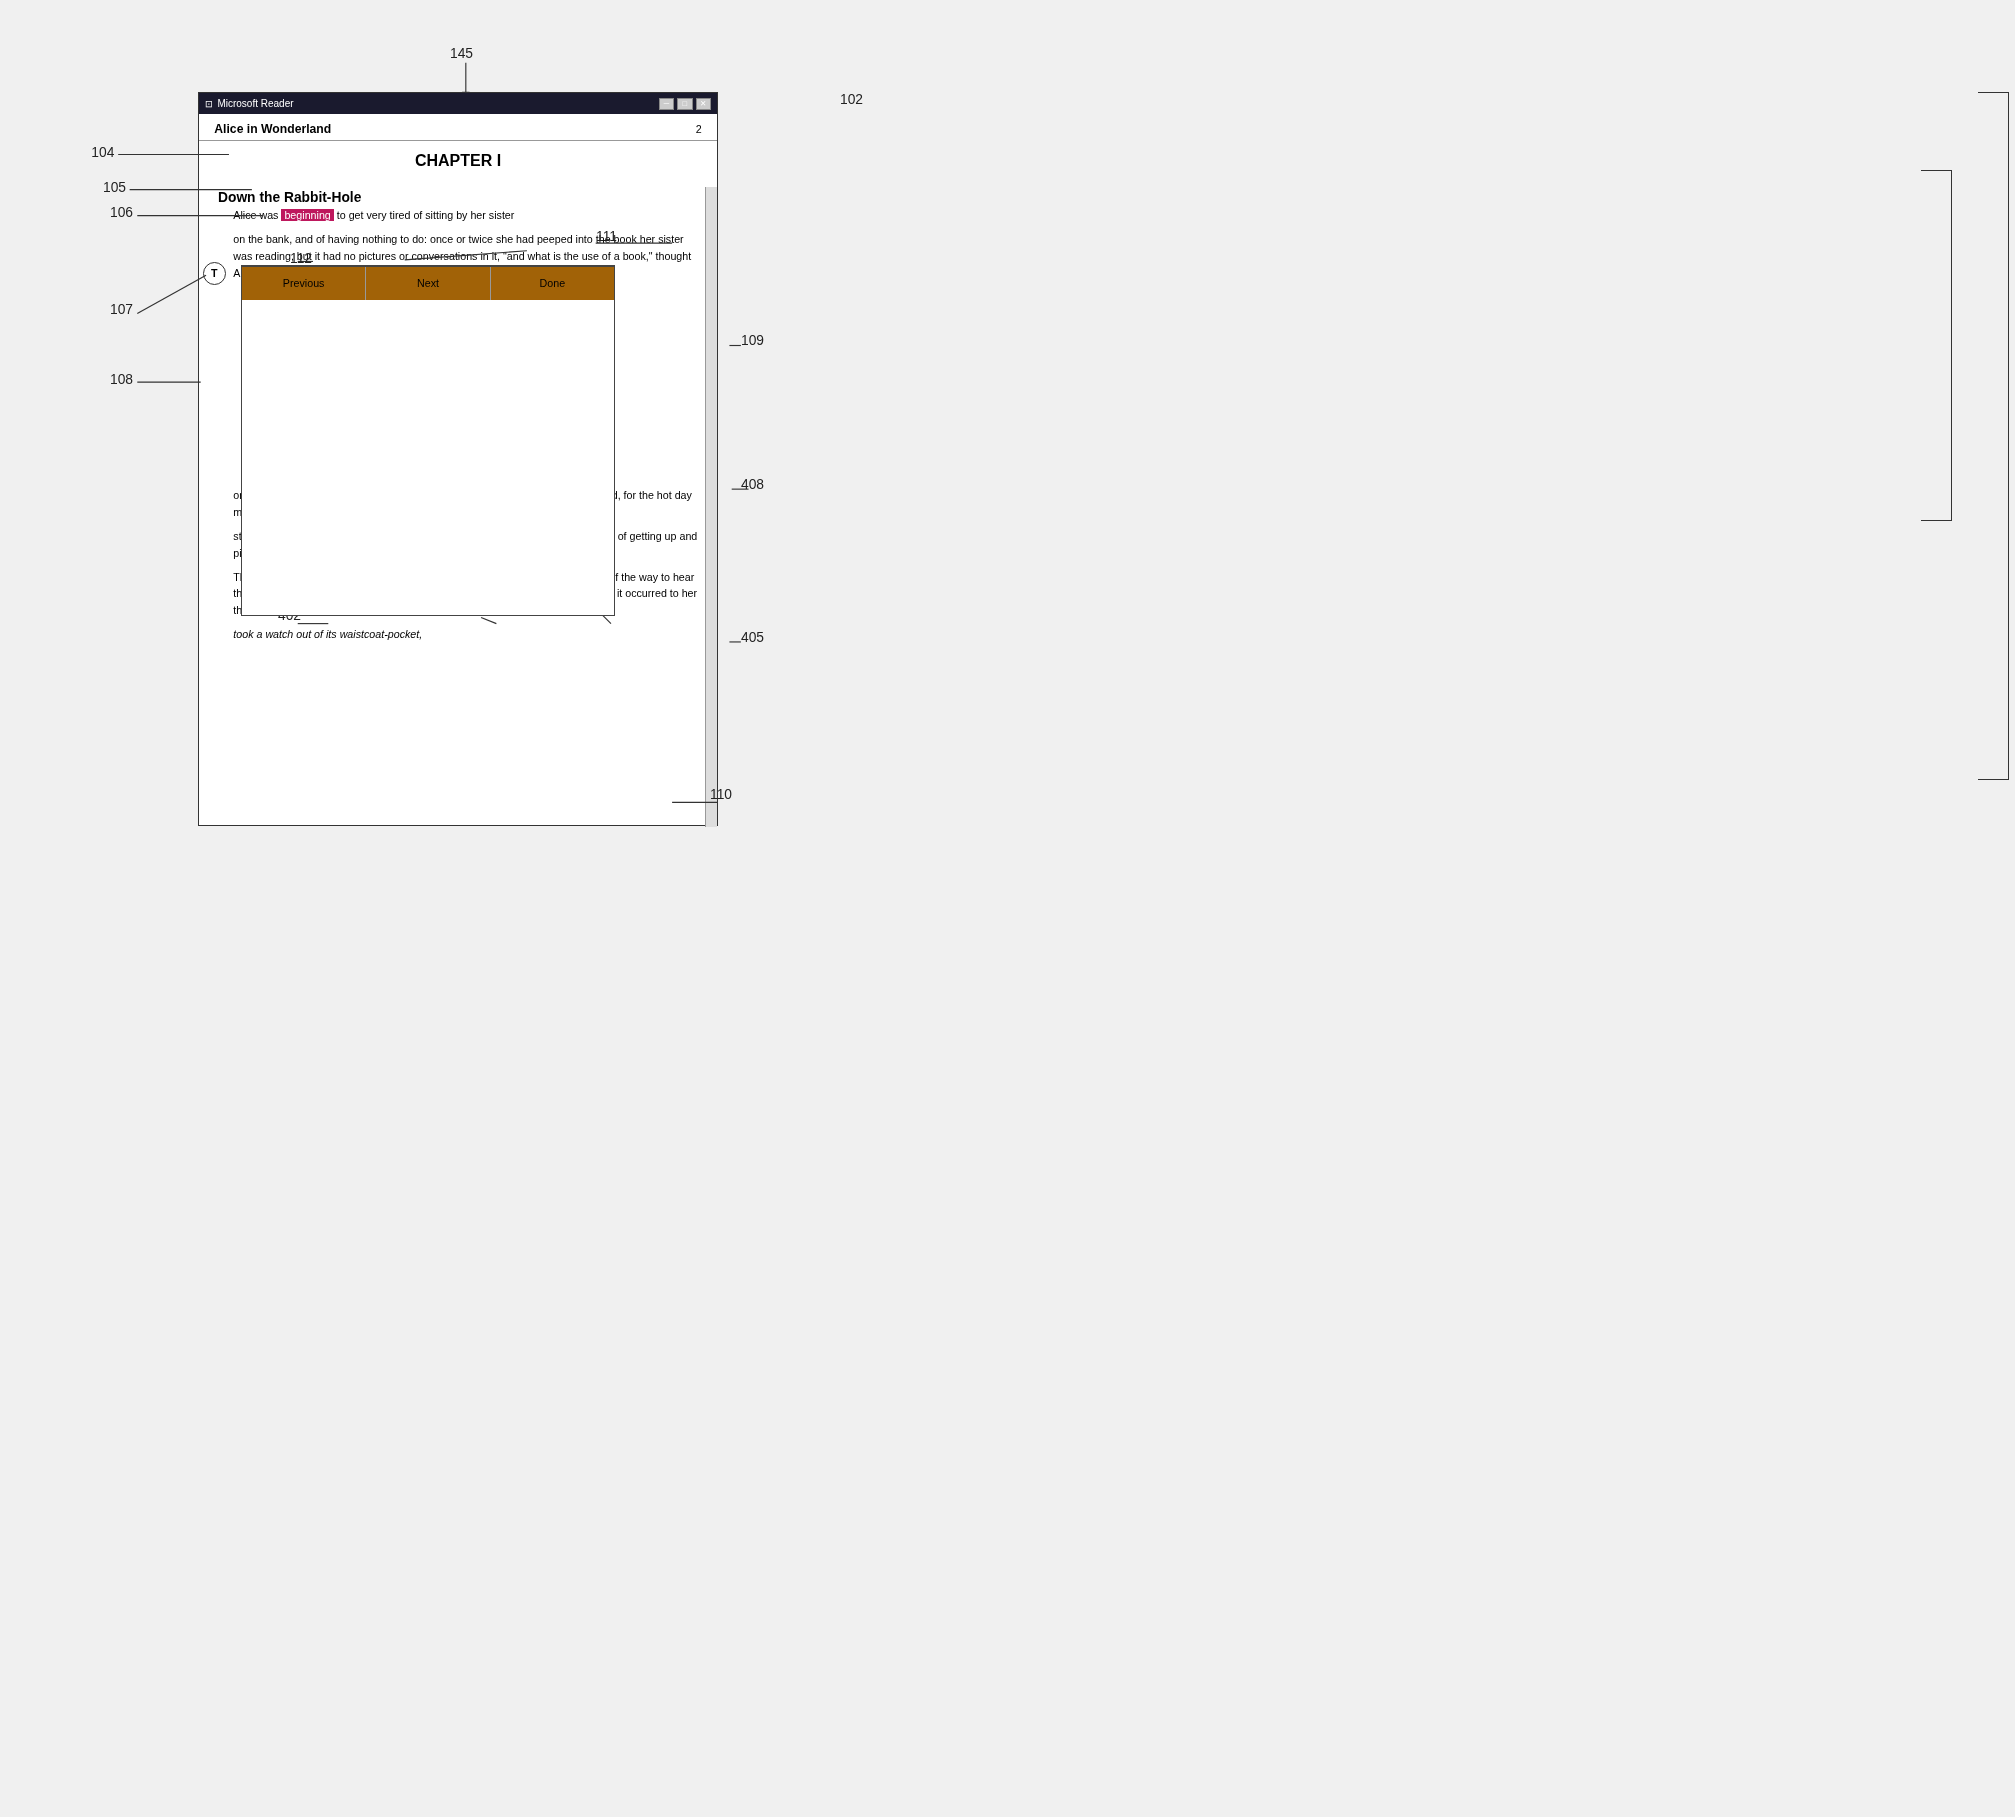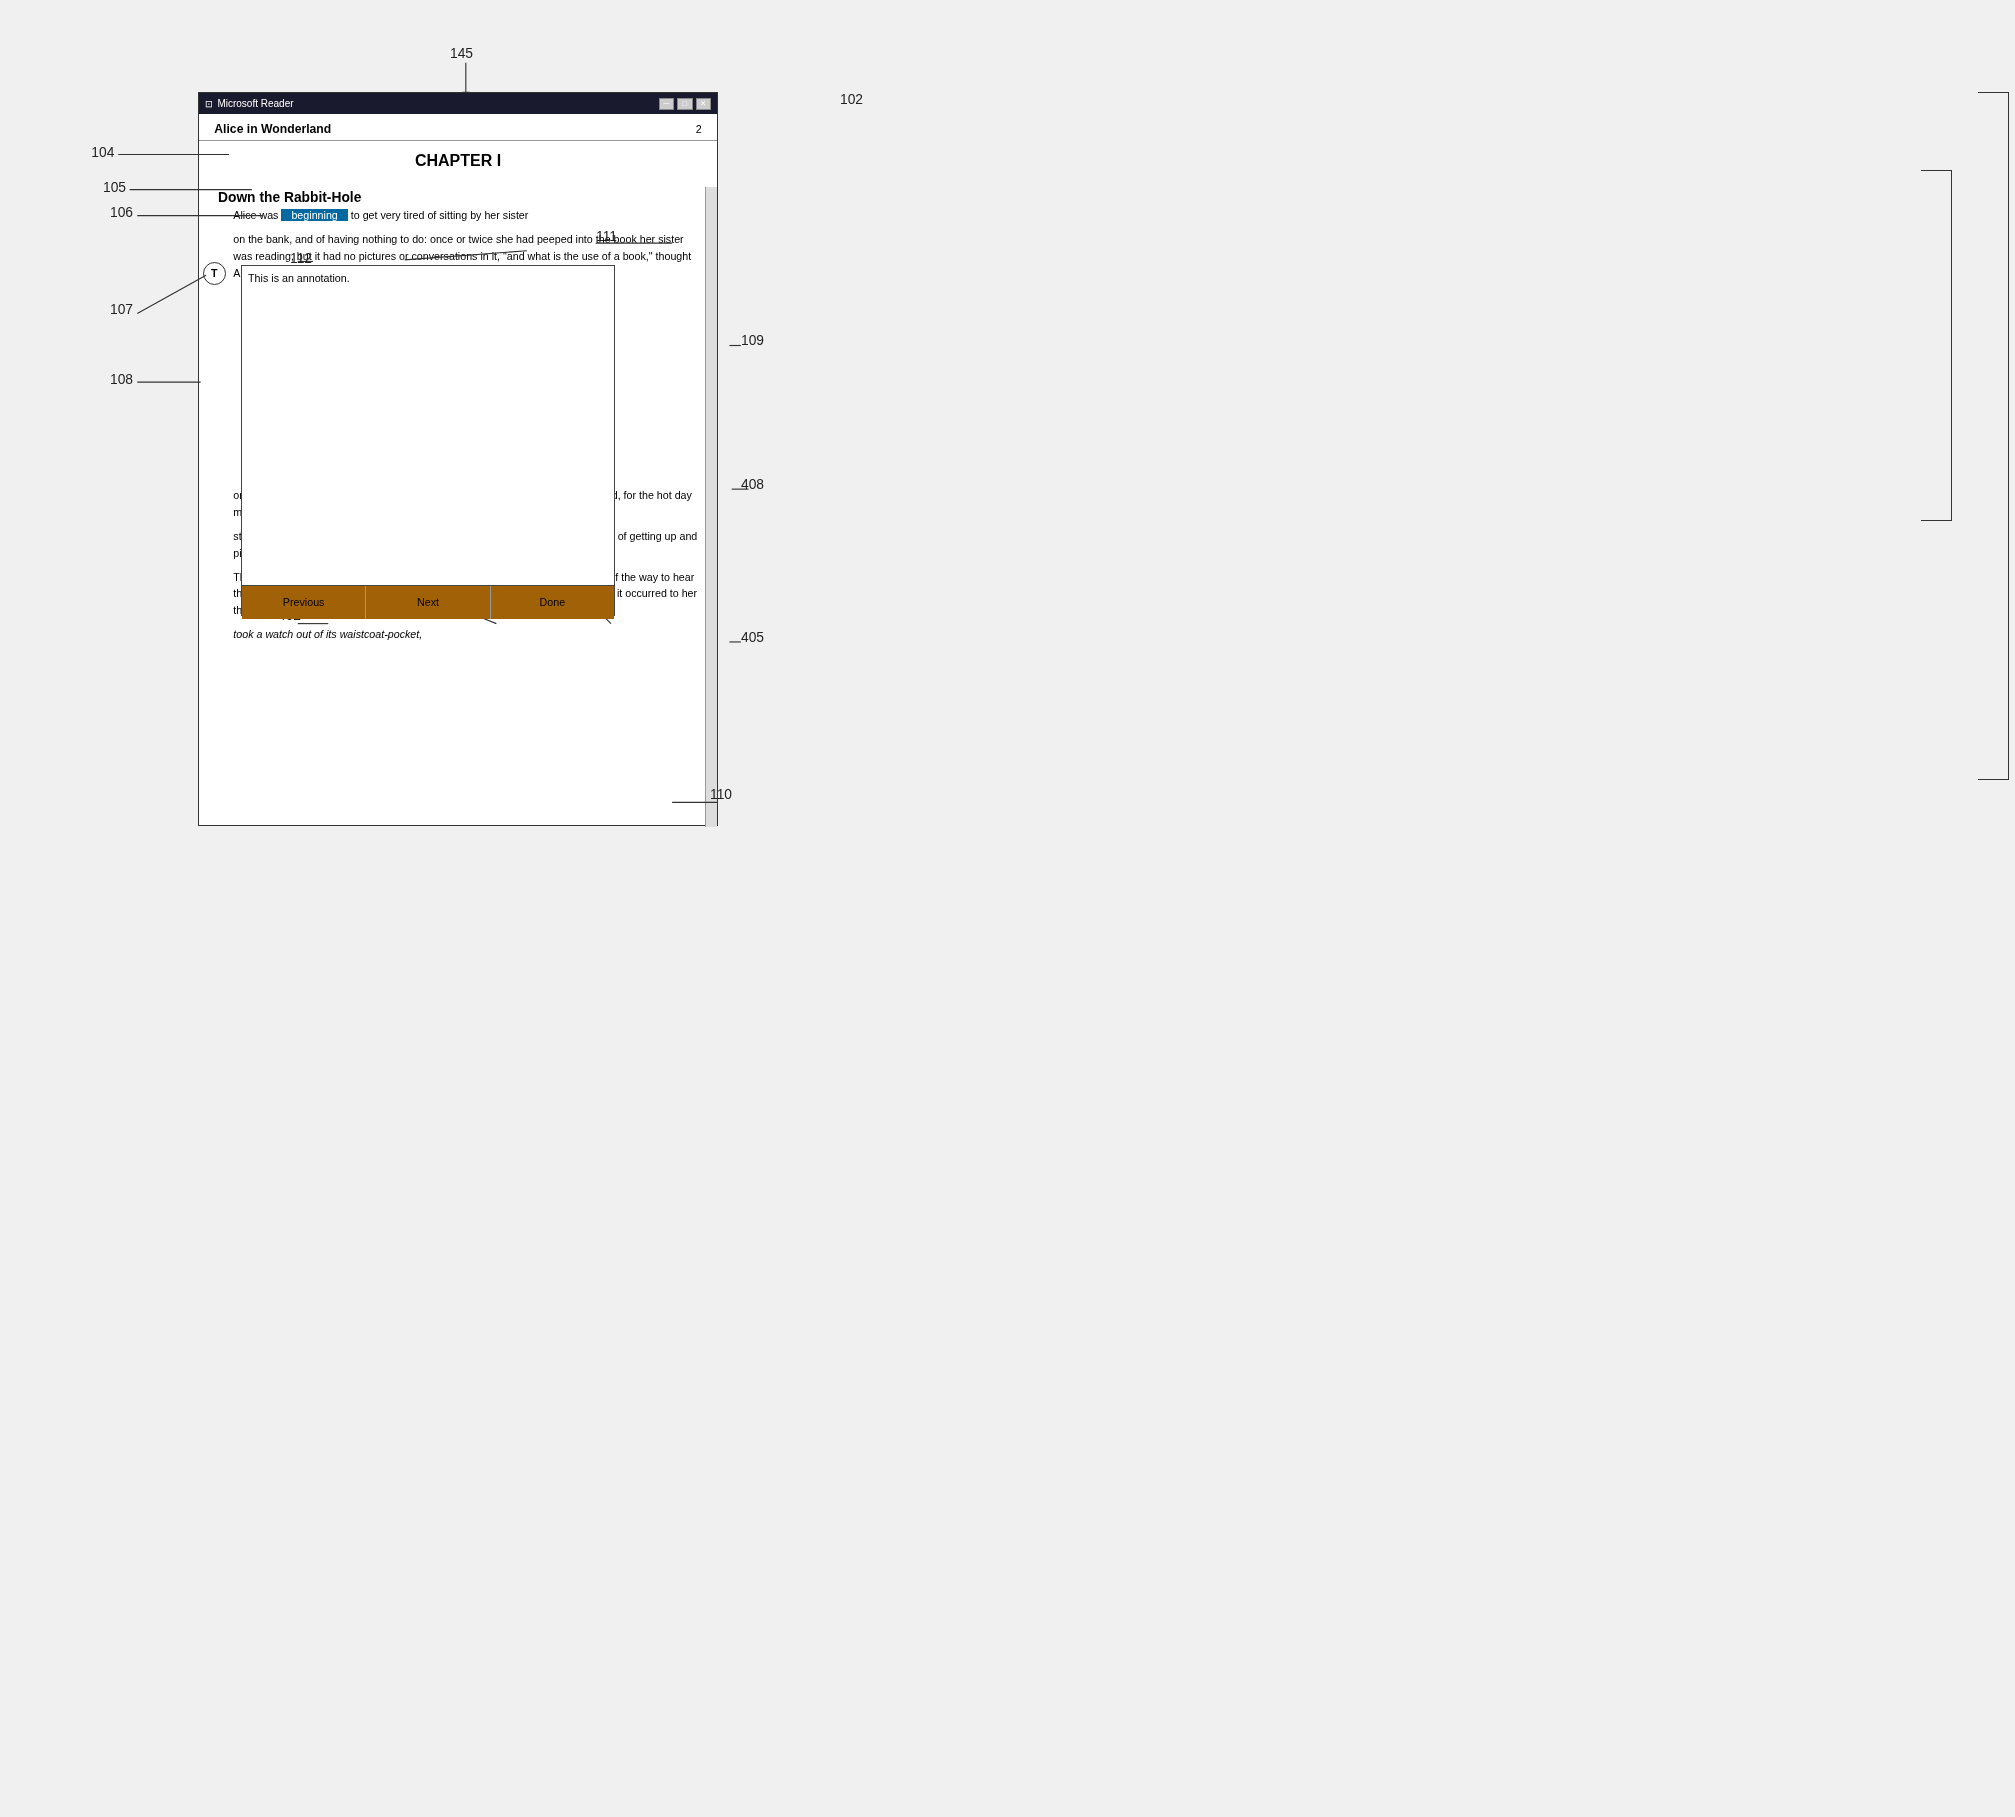--- a/index.html
+++ b/index.html
@@ -107,23 +107,23 @@
     }
 
     .text-paragraph {
       font-size: 10.7px;
       line-height: 1.55;
       font-family: Arial, sans-serif;
       margin-bottom: 7.6px;
     }
 
     .highlighted-word {
-      background: #0369a1;
+      background: #be185d;
       color: #fff;
-      padding: 0 10px;
+      padding: 0 3px;
     }
 
     .italic-text {
       font-style: italic;
     }
 
     
     .t-icon {
       position: absolute;
       left: 3.8px;
@@ -269,21 +269,20 @@
       <div class="t-icon">T</div>
 
       <div class="text-paragraph" style="margin-left:15.3px;">
         <span>Alice was </span><span class="highlighted-word">beginning</span><span> to get very tired of sitting by her sister</span>
       </div>
       <div class="text-paragraph" style="margin-left:15.3px;">
         on the bank, and of having nothing to do: once or twice she had peeped into the book her sister was reading, but it had no pictures or conversations in it, "and what is the use of a book," thought Alice "without pictures
       </div>
 
       <div class="annotation-popup">
-        <textarea class="annotation-textarea" style="">This is an annotation.</textarea>
         <div class="annotation-buttons">
           <button class="anno-btn">Previous</button>
           <button class="anno-btn">Next</button>
           <button class="anno-btn">Done</button>
         </div>
       </div>
 
       <div class="text-paragraph" style="margin-left:15.3px; margin-top: 206px;">
         or conversations?” So she was considering in her own mind (as well as she could, for the hot day made her feel very sleepy and
       </div>

